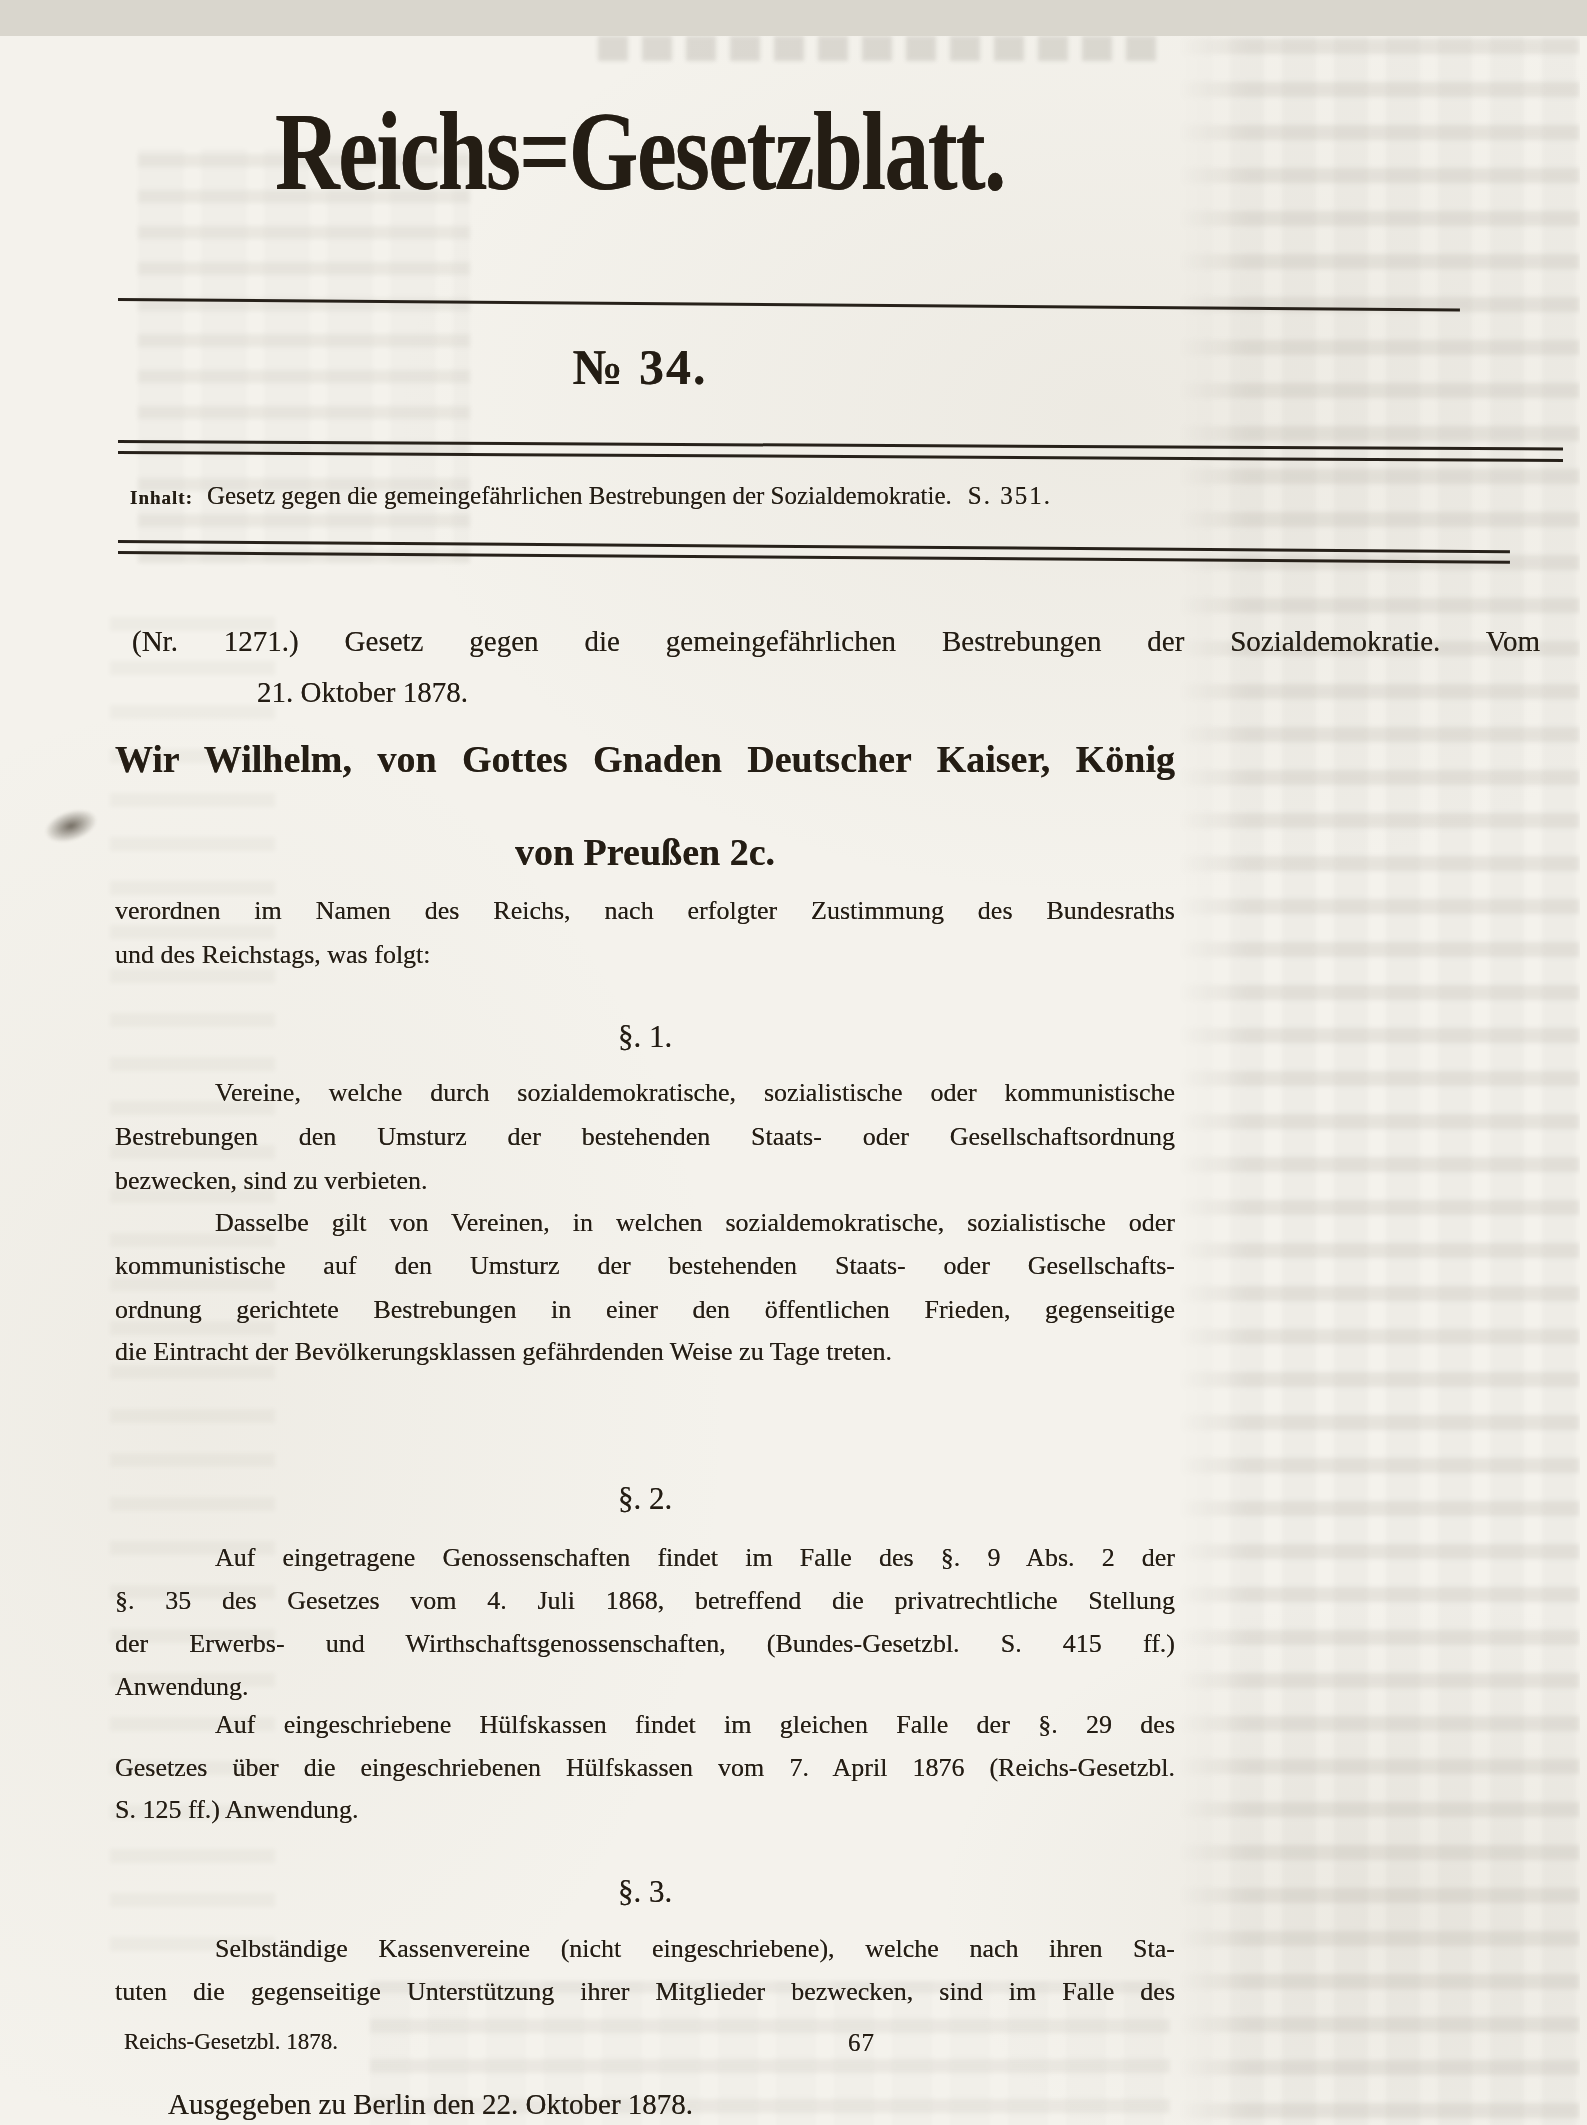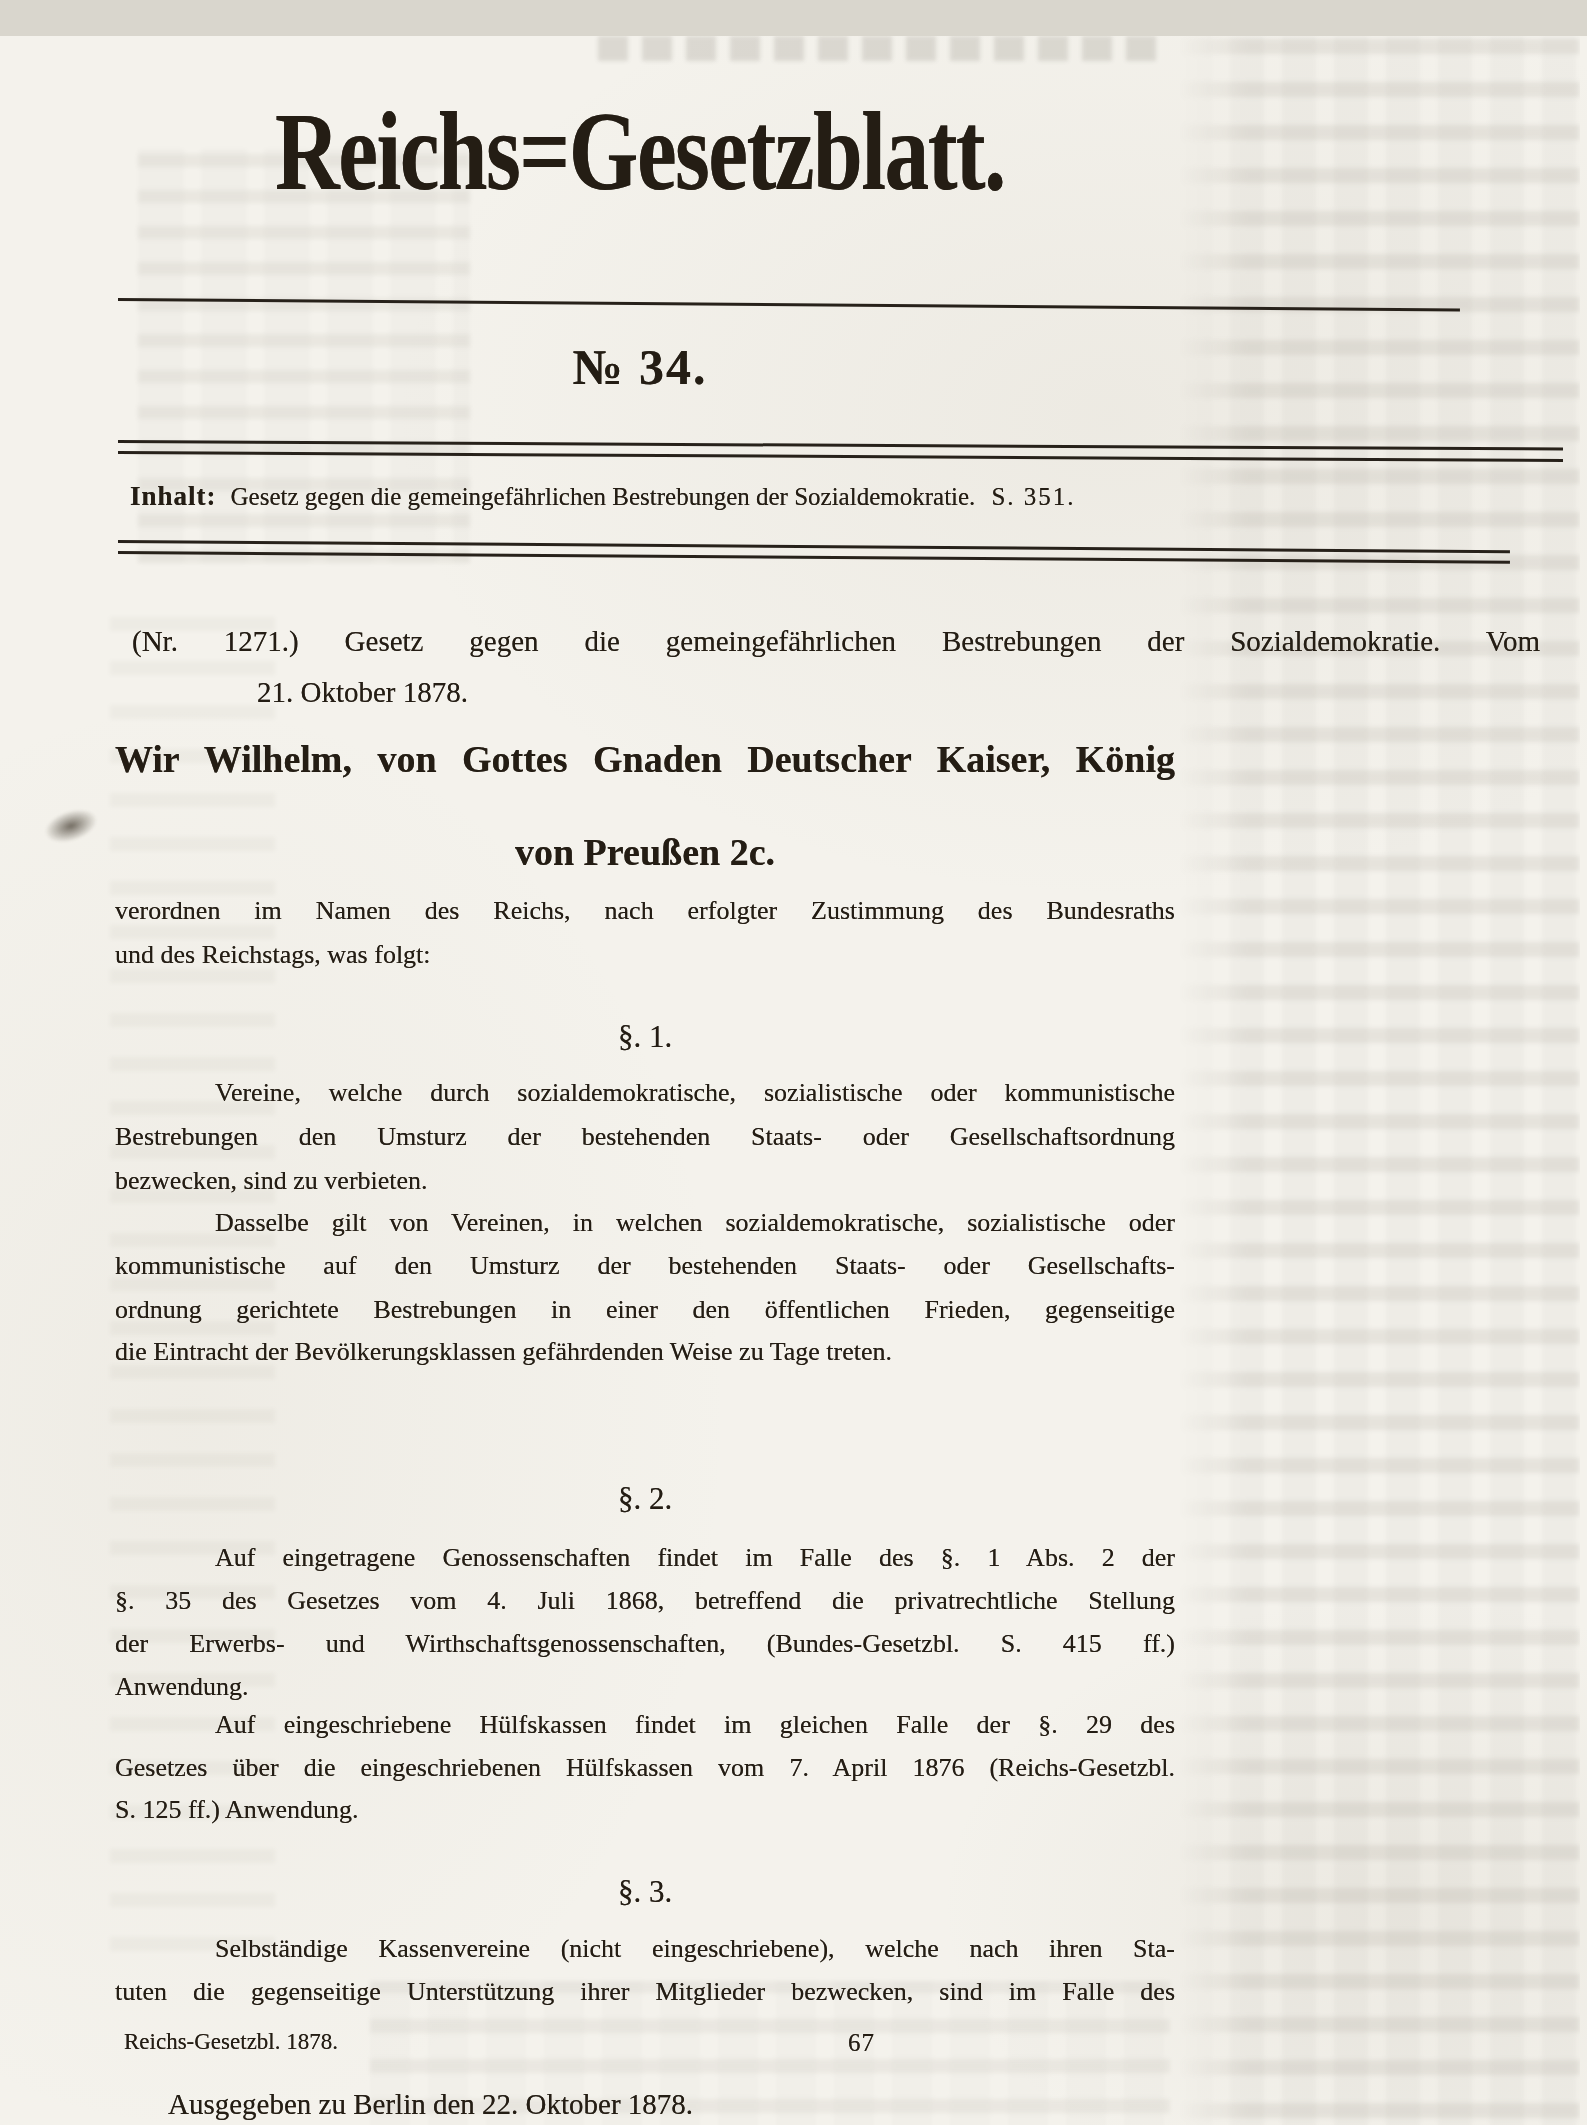--- a/index.html
+++ b/index.html
@@ -61,21 +61,21 @@
 
   
   .masthead {
     left:115px; top:8px; width:1050px; text-align:center;
     font-size:112px; font-weight:bold; letter-spacing:-2px; line-height:215px;
     transform:scaleX(.8);
   }
   .no34 { left:115px; top:296px; width:1050px; text-align:center; font-size:50px; font-weight:bold; letter-spacing:2px; line-height:70px; }
 
   .inhalt { left:130px; top:440px; font-size:25px; white-space:nowrap; line-height:40px; }
-  .inhalt .label { font-weight:bold; font-size:27px; margin-right:14px; letter-spacing:1px; }
+  .inhalt .label { font-weight:bold; font-size:19px; margin-right:14px; letter-spacing:1px; }
   .inhalt .ref { margin-left:16px; letter-spacing:2px; }
 
   .decree1 { left:132px; top:583px; width:1408px; font-size:29px; line-height:44px; text-align:justify; text-align-last:justify; }
   .decree2 { left:257px; top:634px; font-size:29px; line-height:44px; }
 
   .royal1 { left:115px; top:693px; width:1060px; font-size:38px; font-weight:bold; line-height:60px; text-align:justify; text-align-last:justify; }
   .royal2 { left:115px; top:788px; width:1060px; font-size:38px; font-weight:bold; line-height:56px; text-align:center; }
 
   .bl { position:absolute; left:115px; width:1060px; font-size:26px; line-height:34px; }
   .j { text-align:justify; text-align-last:justify; }
@@ -131,21 +131,21 @@
   <div class="sec-h ink" style="top:983px;">§. 1.</div>
   <div class="bl j first ink" style="top:1040px;">Vereine, welche durch sozialdemokratische, sozialistische oder kommunistische</div>
   <div class="bl j ink" style="top:1084px;">Bestrebungen den Umsturz der bestehenden Staats- oder Gesellschaftsordnung</div>
   <div class="bl l ink" style="top:1128px;">bezwecken, sind zu verbieten.</div>
   <div class="bl j first ink" style="top:1170px;">Dasselbe gilt von Vereinen, in welchen sozialdemokratische, sozialistische oder</div>
   <div class="bl j ink" style="top:1213px;">kommunistische auf den Umsturz der bestehenden Staats- oder Gesellschafts-</div>
   <div class="bl j ink" style="top:1257px;">ordnung gerichtete Bestrebungen in einer den öffentlichen Frieden, gegenseitige</div>
   <div class="bl l ink" style="top:1299px;">die Eintracht der Bevölkerungsklassen gefährdenden Weise zu Tage treten.</div>
 
   <div class="sec-h ink" style="top:1445px;">§. 2.</div>
-  <div class="bl j first ink" style="top:1505px;">Auf eingetragene Genossenschaften findet im Falle des §. 1 Abs. 2 der</div>
+  <div class="bl j first ink" style="top:1505px;">Auf eingetragene Genossenschaften findet im Falle des §. 9 Abs. 2 der</div>
   <div class="bl j ink" style="top:1548px;">§. 35 des Gesetzes vom 4. Juli 1868, betreffend die privatrechtliche Stellung</div>
   <div class="bl j ink" style="top:1591px;">der Erwerbs- und Wirthschaftsgenossenschaften, (Bundes-Gesetzbl. S. 415 ff.)</div>
   <div class="bl l ink" style="top:1634px;">Anwendung.</div>
   <div class="bl j first ink" style="top:1672px;">Auf eingeschriebene Hülfskassen findet im gleichen Falle der §. 29 des</div>
   <div class="bl j ink" style="top:1715px;">Gesetzes über die eingeschriebenen Hülfskassen vom 7. April 1876 (Reichs-Gesetzbl.</div>
   <div class="bl l ink" style="top:1757px;">S. 125 ff.) Anwendung.</div>
 
   <div class="sec-h ink" style="top:1838px;">§. 3.</div>
   <div class="bl j first ink" style="top:1896px;">Selbständige Kassenvereine (nicht eingeschriebene), welche nach ihren Sta-</div>
   <div class="bl j ink" style="top:1939px;">tuten die gegenseitige Unterstützung ihrer Mitglieder bezwecken, sind im Falle des</div>

